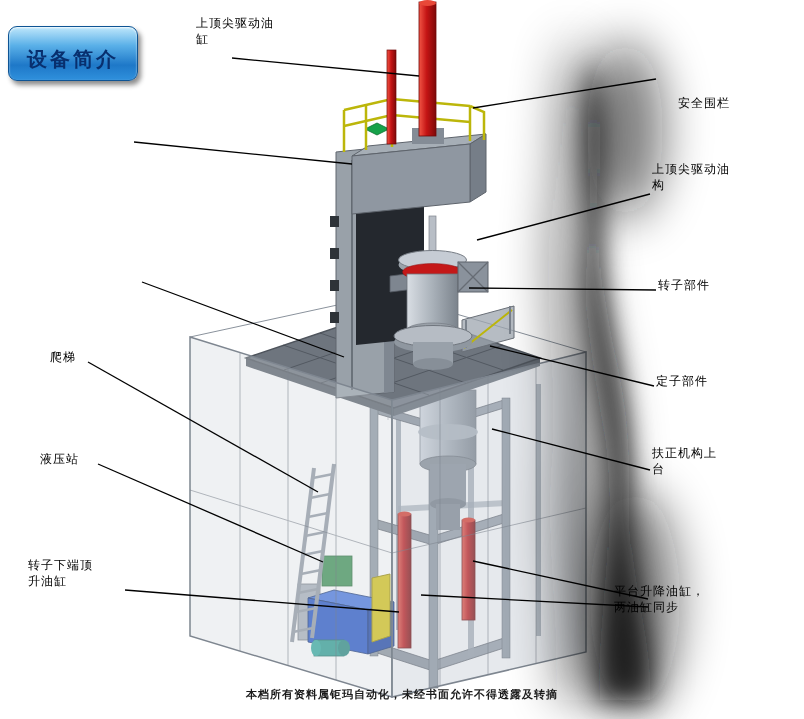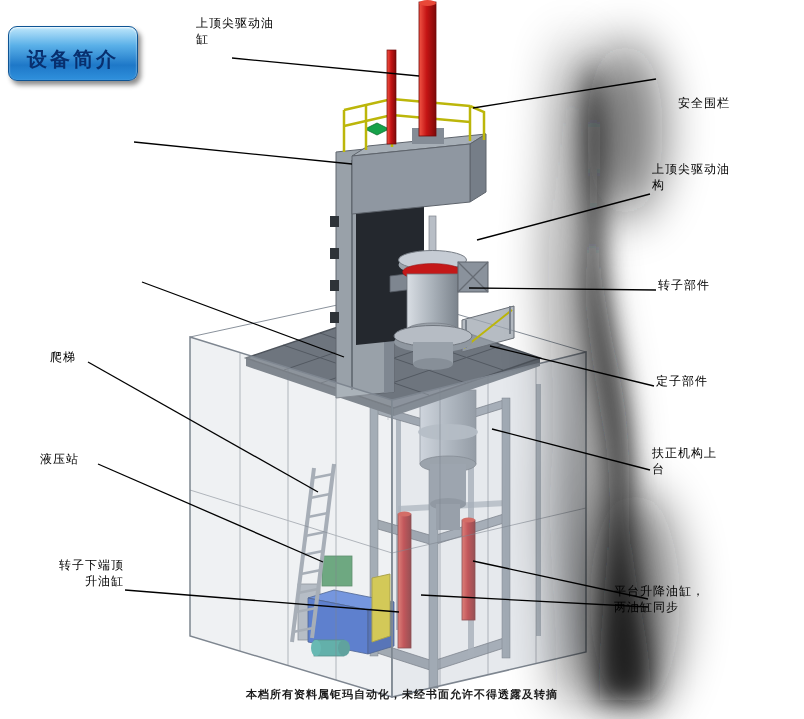--- a/index.html
+++ b/index.html
@@ -237,20 +237,20 @@
 
   <div class="callout nowrap" style="left:50px;top:350px;">爬梯</div>
 
   <div class="callout nowrap" style="left:656px;top:374px;">定子部件</div>
 
   <div class="callout nowrap" style="left:40px;top:452px;">液压站</div>
 
   <div class="callout" style="left:652px;top:446px;width:112px;">扶正机构上
 台</div>
 
-  <div class="callout" style="left:12px;top:558px;width:112px;text-align:right;">转子下端顶
+  <div class="callout" style="left:28px;top:558px;width:112px;">转子下端顶
 升油缸</div>
 
   <div class="callout" style="left:614px;top:584px;width:154px;">平台升降油缸，
 两油缸同步</div>
 
   <div class="footer">本档所有资料属钜玛自动化，未经书面允许不得透露及转摘</div>
 </div>
 
 </body></html>

